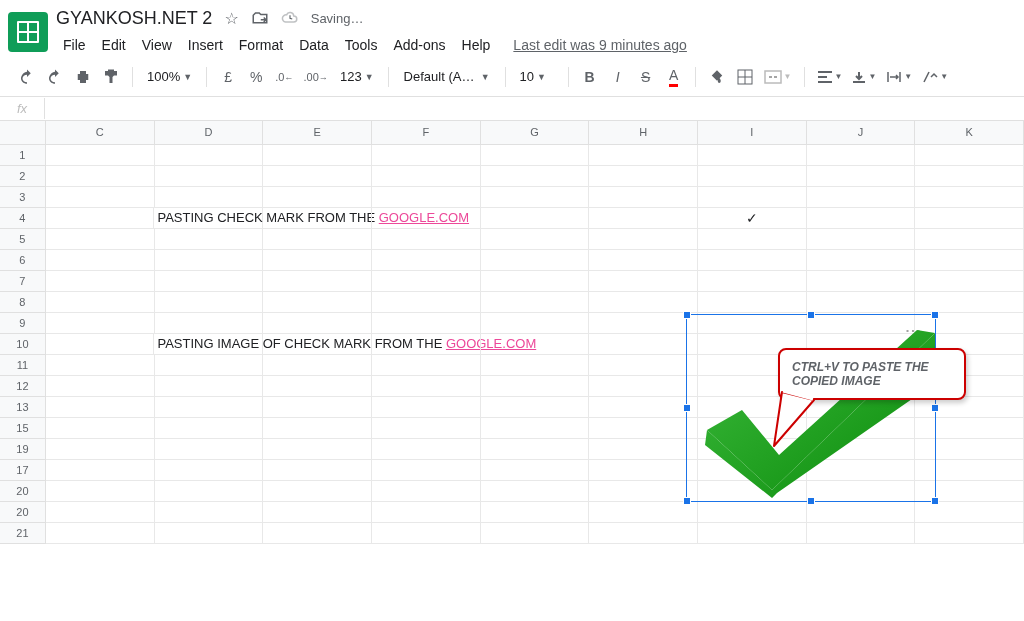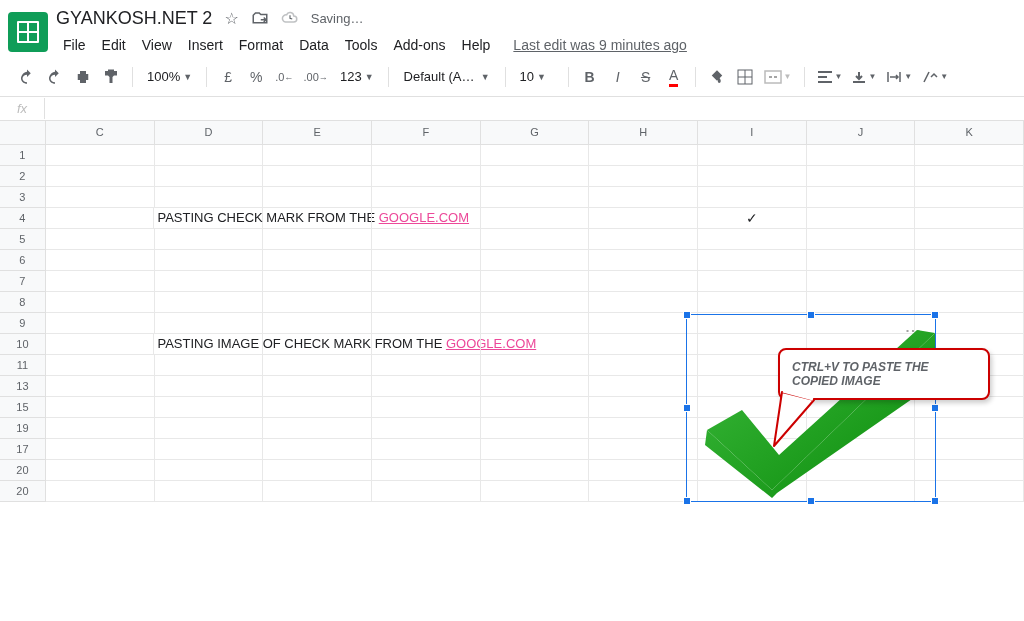--- a/index.html
+++ b/index.html
@@ -30,21 +30,21 @@
   .col-h { background:#f8f9fa; border-right:1px solid #e0e0e0; border-bottom:1px solid #e0e0e0; text-align:center; line-height:23px; font-size:11px; color:#5f6368; }
   .rows { }
   .row { display:flex; height:21px; }
   .row-h { width:46px; background:#f8f9fa; border-right:1px solid #e0e0e0; border-bottom:1px solid #e0e0e0; text-align:center; line-height:20px; font-size:11px; color:#5f6368; }
   .cell { border-right:1px solid #e8e8e8; border-bottom:1px solid #e8e8e8; padding:0 3px; font-size:13px; line-height:20px; white-space:nowrap; overflow:visible; }
   .cell a { color:#ec4899; text-decoration:underline; }
   .check-small { font-size:14px; text-align:center; }
   .selection-box { position:absolute; border:1px solid #1a73e8; pointer-events:none; }
   .sel-handle { position:absolute; width:8px; height:8px; background:#1a73e8; border:1px solid #fff; }
   .checkmark-img { position:absolute; }
-  .callout { position:absolute; left:778px; top:227px; width:212px; }
+  .callout { position:absolute; left:778px; top:227px; width:188px; }
   .callout-box { background:#fff; border:2px solid #c00; border-radius:8px; padding:10px 12px; font-size:12px; font-weight:bold; color:#5f6368; font-style:italic; box-shadow:2px 3px 5px rgba(0,0,0,.2); }
   svg { display:block; }
   .more-dots { position:absolute; right:12px; top:8px; color:#888; font-size:16px; letter-spacing:-2px; writing-mode:vertical-lr; }
 </style>
 </head>
 <body>
 
 <div class="header">
   <div class="logo-box">
     <div class="logo-inner">
@@ -343,20 +343,32 @@
         <div class="cell" style="width: 109px;"></div>
         <div class="cell" style="width: 109px;"></div>
         <div class="cell" style="width: 109px;"></div>
         <div class="cell" style="width: 109px;"></div>
         <div class="cell" style="width: 109px;"></div>
         <div class="cell" style="width: 109px;"></div>
         <div class="cell" style="width: 109px;"></div>
         <div class="cell" style="width: 109px;"></div>
       </div>
       <div class="row">
+        <div class="row-h">12</div>
+        <div class="cell" style="width: 109px;"></div>
+        <div class="cell" style="width: 109px;"></div>
+        <div class="cell" style="width: 109px;"></div>
+        <div class="cell" style="width: 109px;"></div>
+        <div class="cell" style="width: 109px;"></div>
+        <div class="cell" style="width: 109px;"></div>
+        <div class="cell" style="width: 109px;"></div>
+        <div class="cell" style="width: 109px;"></div>
+        <div class="cell" style="width: 109px;"></div>
+      </div>
+      <div class="row">
         <div class="row-h">13</div>
         <div class="cell" style="width: 109px;"></div>
         <div class="cell" style="width: 109px;"></div>
         <div class="cell" style="width: 109px;"></div>
         <div class="cell" style="width: 109px;"></div>
         <div class="cell" style="width: 109px;"></div>
         <div class="cell" style="width: 109px;"></div>
         <div class="cell" style="width: 109px;"></div>
         <div class="cell" style="width: 109px;"></div>
         <div class="cell" style="width: 109px;"></div>
@@ -404,20 +416,32 @@
         <div class="cell" style="width: 109px;"></div>
         <div class="cell" style="width: 109px;"></div>
         <div class="cell" style="width: 109px;"></div>
         <div class="cell" style="width: 109px;"></div>
         <div class="cell" style="width: 109px;"></div>
         <div class="cell" style="width: 109px;"></div>
         <div class="cell" style="width: 109px;"></div>
       </div>
       <div class="row">
         <div class="row-h">20</div>
+        <div class="cell" style="width: 109px;"></div>
+        <div class="cell" style="width: 109px;"></div>
+        <div class="cell" style="width: 109px;"></div>
+        <div class="cell" style="width: 109px;"></div>
+        <div class="cell" style="width: 109px;"></div>
+        <div class="cell" style="width: 109px;"></div>
+        <div class="cell" style="width: 109px;"></div>
+        <div class="cell" style="width: 109px;"></div>
+        <div class="cell" style="width: 109px;"></div>
+      </div>
+      <div class="row">
+        <div class="row-h">21</div>
         <div class="cell" style="width: 109px;"></div>
         <div class="cell" style="width: 109px;"></div>
         <div class="cell" style="width: 109px;"></div>
         <div class="cell" style="width: 109px;"></div>
         <div class="cell" style="width: 109px;"></div>
         <div class="cell" style="width: 109px;"></div>
         <div class="cell" style="width: 109px;"></div>
         <div class="cell" style="width: 109px;"></div>
         <div class="cell" style="width: 109px;"></div>
       </div>

